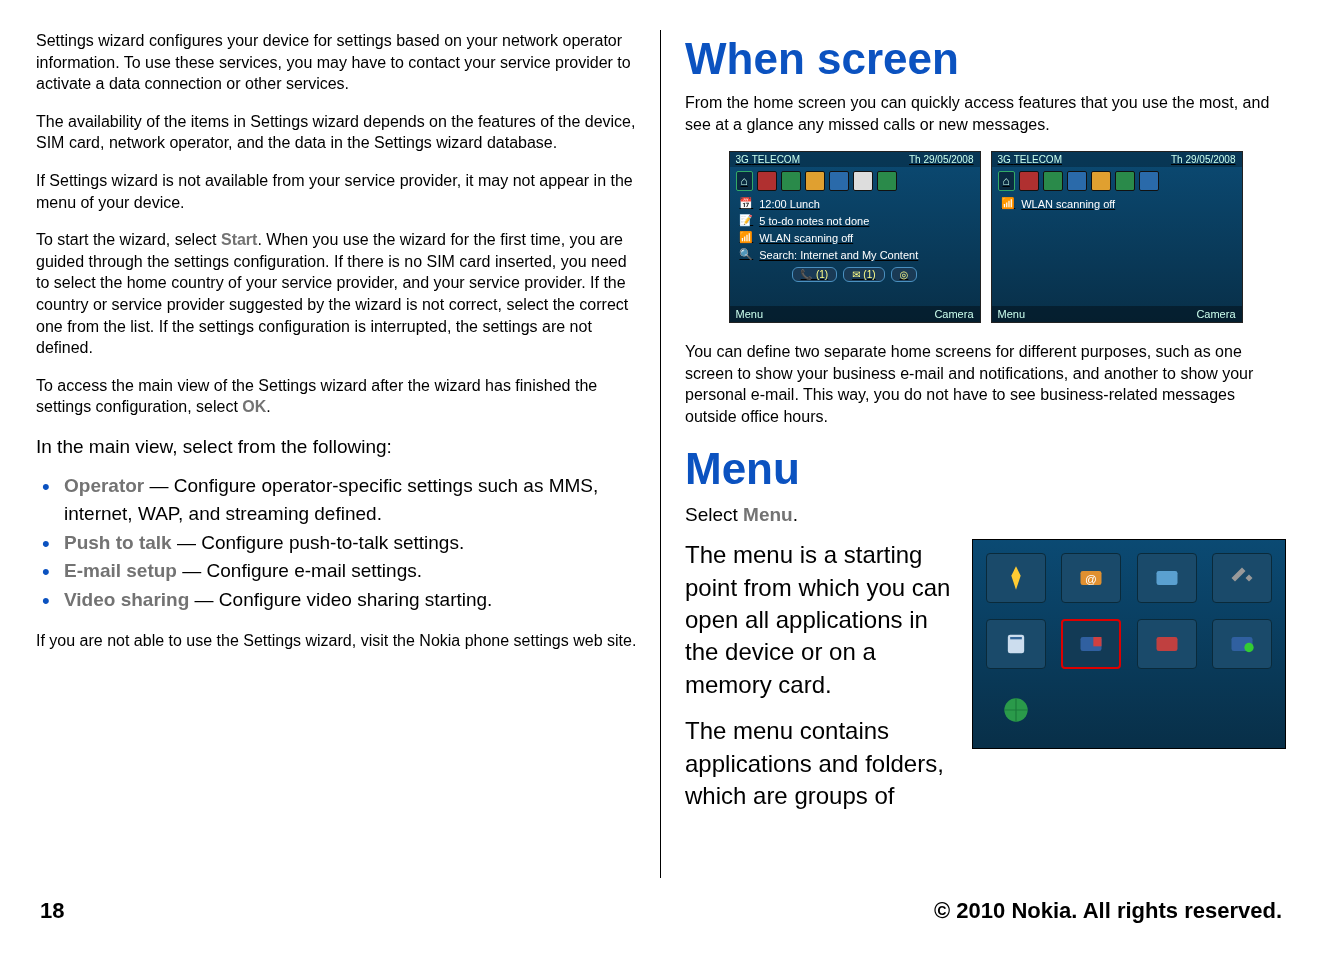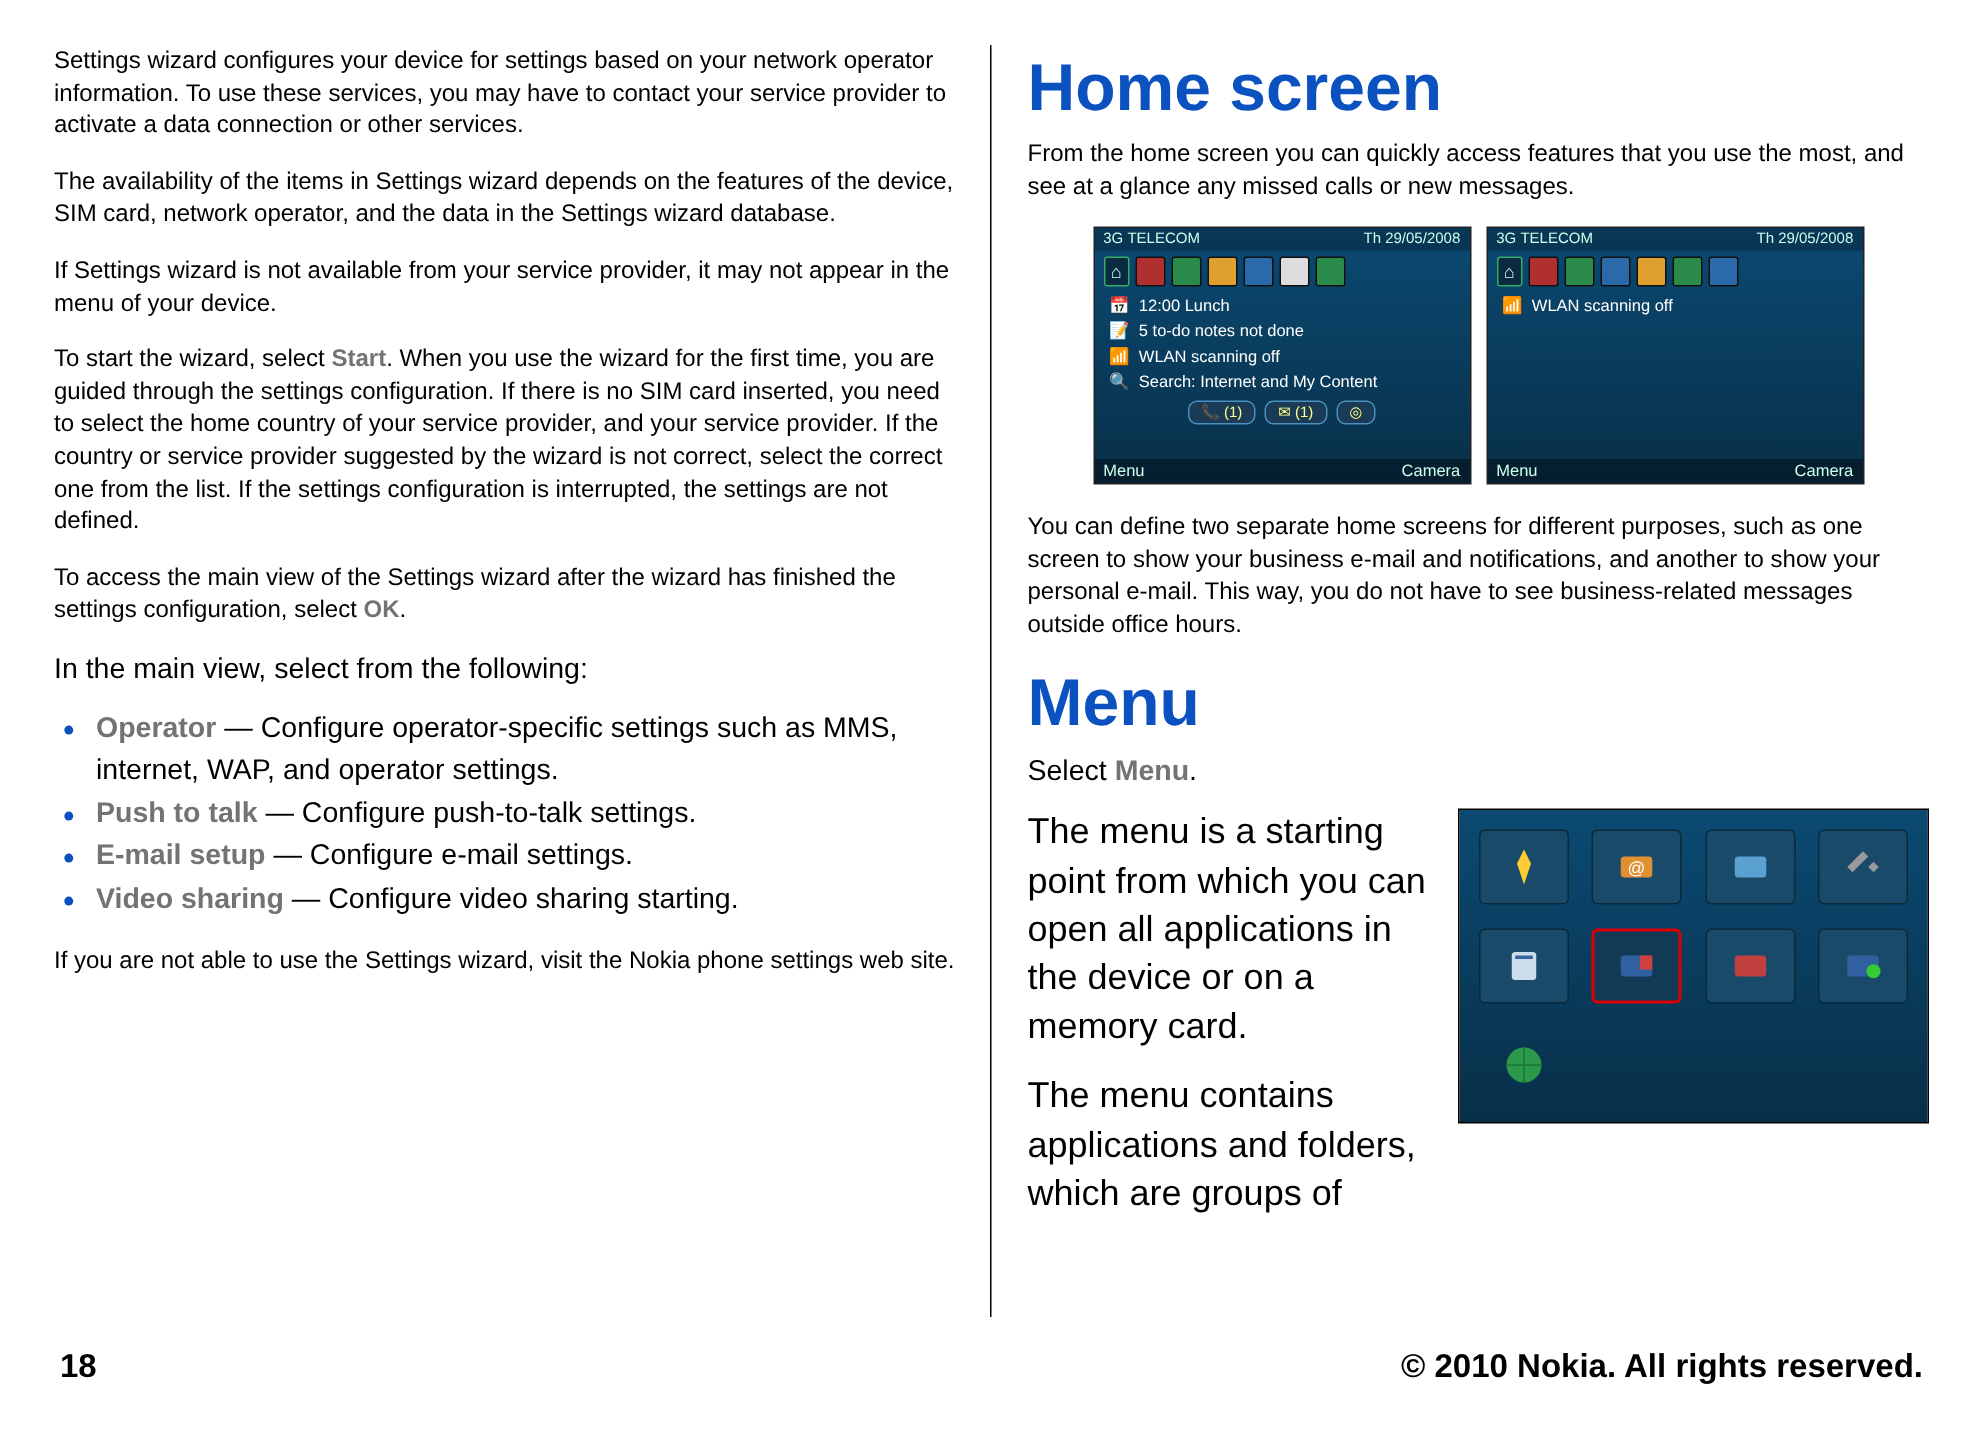--- a/index.html
+++ b/index.html
@@ -12,21 +12,21 @@
   .col { flex: 1 1 50%; padding: 0 16px; }
   .col-left { border-right: 1px solid #000; padding-left: 6px; padding-right: 18px; }
   .col-right { padding-left: 24px; padding-right: 6px; }
   p.body { font-size: 16px; line-height: 1.35; margin-bottom: 16px; color: #000; }
   p.body-nomargin { font-size: 19px; line-height: 1.35; color:#000; margin-bottom: 12px;}
   .term { color: #737373; font-weight: bold; }
   ul.options { list-style: none; margin: 0 0 16px 6px; }
   ul.options li { font-size: 19px; line-height: 1.5; color: #000; padding-left: 22px; position: relative; }
   ul.options li::before { content: "•"; position: absolute; left: 0; color: #0b52c0; font-size: 22px; top: -2px; }
   h1.section { font-size: 44px; font-weight: bold; color: #0b52c0; margin-bottom: 8px; margin-top: 4px; }
-  .image-row { display: flex; gap: 10px; justify-content: center; margin: 6px 0 18px 0; }
+  .image-row { display: flex; gap: 10px; justify-content: center; margin: 6px 0 18px 0; text-decoration: underline; }
   .phone-screen {
     width: 252px; height: 172px; background: linear-gradient(#0b4a73, #082f48);
     border: 1px solid #222; position: relative; color: #cfe; font-size: 10px;
     font-family: Arial, sans-serif; overflow: hidden;
   }
   .ps-topbar { display:flex; justify-content:space-between; align-items:center; padding:2px 6px; background: rgba(0,0,0,0.25); font-size:10px; color:#cfe;}
   .ps-icons-row { display:flex; align-items:center; gap:4px; padding:4px 6px; }
   .ps-arrow { background:#0a2a40; border:1px solid #3a6; color:#cfe; padding:2px 4px; font-size:12px; border-radius:2px;}
   .ps-tile { width:20px; height:20px; background:#b03030; border:1px solid #111; border-radius:2px;}
   .ps-tile.g { background:#2a8a4a; }
@@ -61,30 +61,30 @@
       <p class="body">The availability of the items in Settings wizard depends on the features of the device, SIM card, network operator, and the data in the Settings wizard database.</p>
       <p class="body">If Settings wizard is not available from your service provider, it may not appear in the menu of your device.</p>
       <p class="body">
         <span>To start the wizard, select </span><span class="term">Start</span><span>. When you use the wizard for the first time, you are guided through the settings configuration. If there is no SIM card inserted, you need to select the home country of your service provider, and your service provider. If the country or service provider suggested by the wizard is not correct, select the correct one from the list. If the settings configuration is interrupted, the settings are not defined.</span>
       </p>
       <p class="body">
         <span>To access the main view of the Settings wizard after the wizard has finished the settings configuration, select </span><span class="term">OK</span><span>.</span>
       </p>
       <p class="body-nomargin">In the main view, select from the following:</p>
       <ul class="options">
-        <li><span class="term">Operator</span><span> — Configure operator-specific settings such as MMS, internet, WAP, and operator settings.</span></li>
+        <li><span class="term">Operator</span><span> — Configure operator-specific settings such as MMS, internet, WAP, and streaming defined.</span></li>
         <li><span class="term">Push to talk</span><span> — Configure push-to-talk settings.</span></li>
         <li><span class="term">E-mail setup</span><span> — Configure e-mail settings.</span></li>
         <li><span class="term">Video sharing</span><span> — Configure video sharing starting.</span></li>
       </ul>
       <p class="body">If you are not able to use the Settings wizard, visit the Nokia phone settings web site.</p>
     </div>
 
     <div class="col col-right">
-      <h1 class="section">Home screen</h1>
+      <h1 class="section">When screen</h1>
       <p class="body">From the home screen you can quickly access features that you use the most, and see at a glance any missed calls or new messages.</p>
 
       <div class="image-row">
 
         <div class="phone-screen">
           <div class="ps-topbar">
             <span><span>3G</span>&nbsp;<span>TELECOM</span></span>
             <span>Th 29/05/2008</span>
           </div>
           <div class="ps-icons-row">

